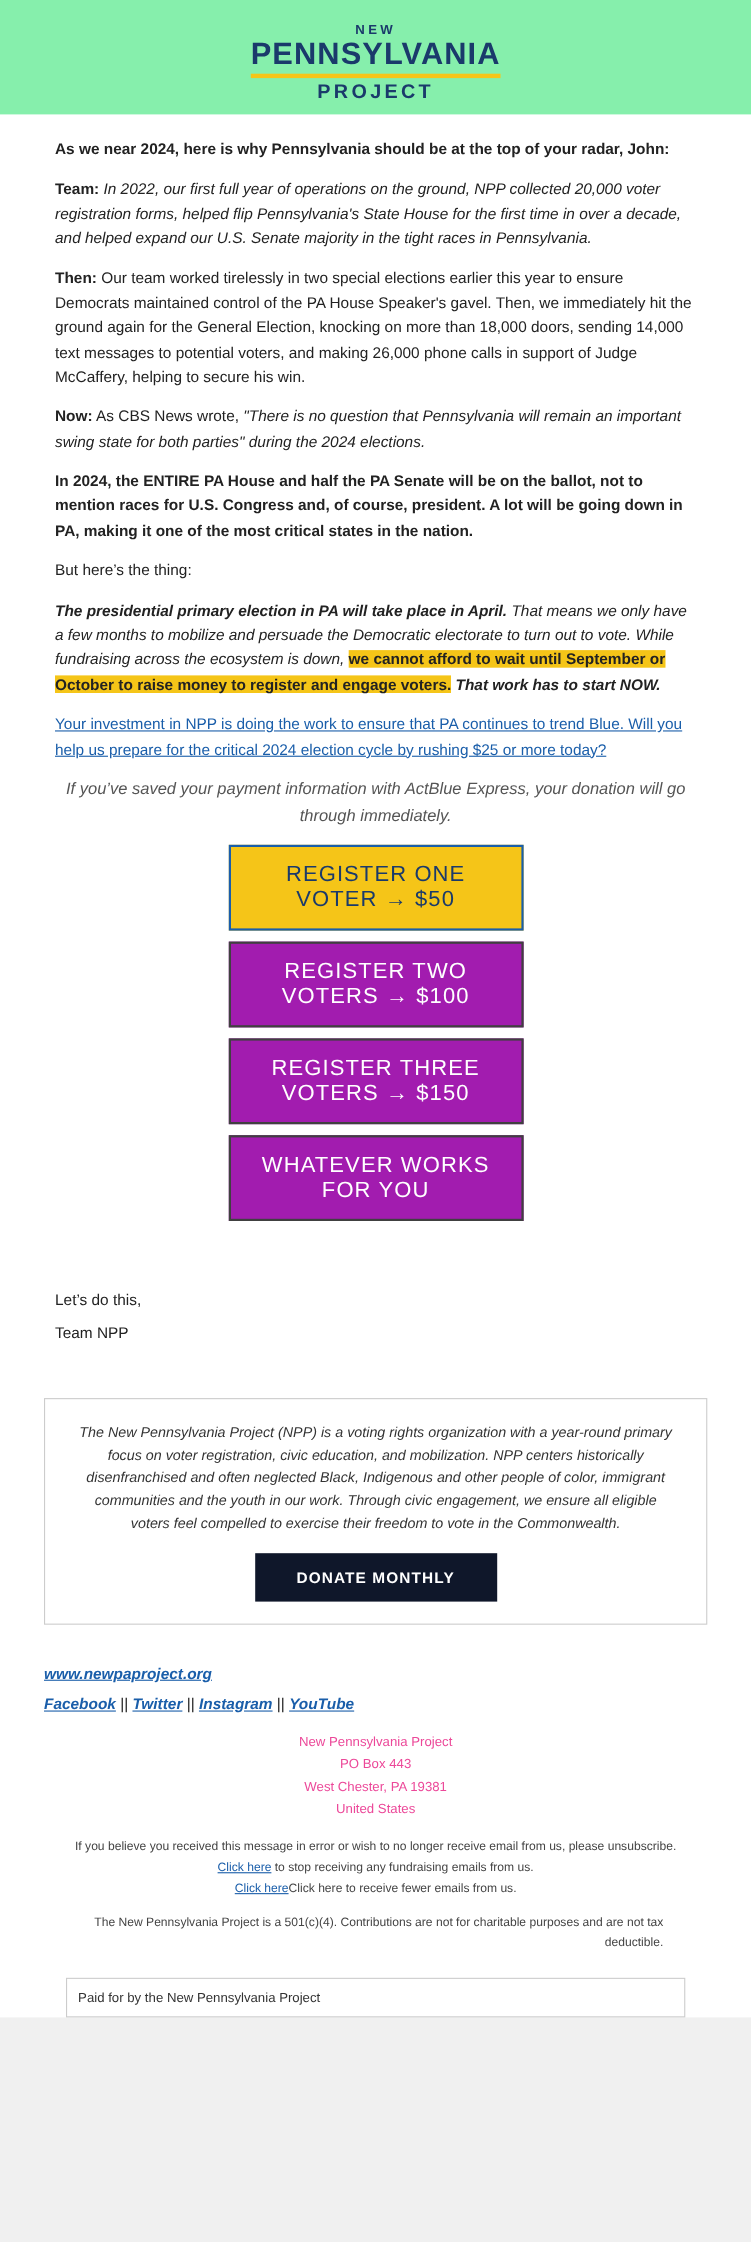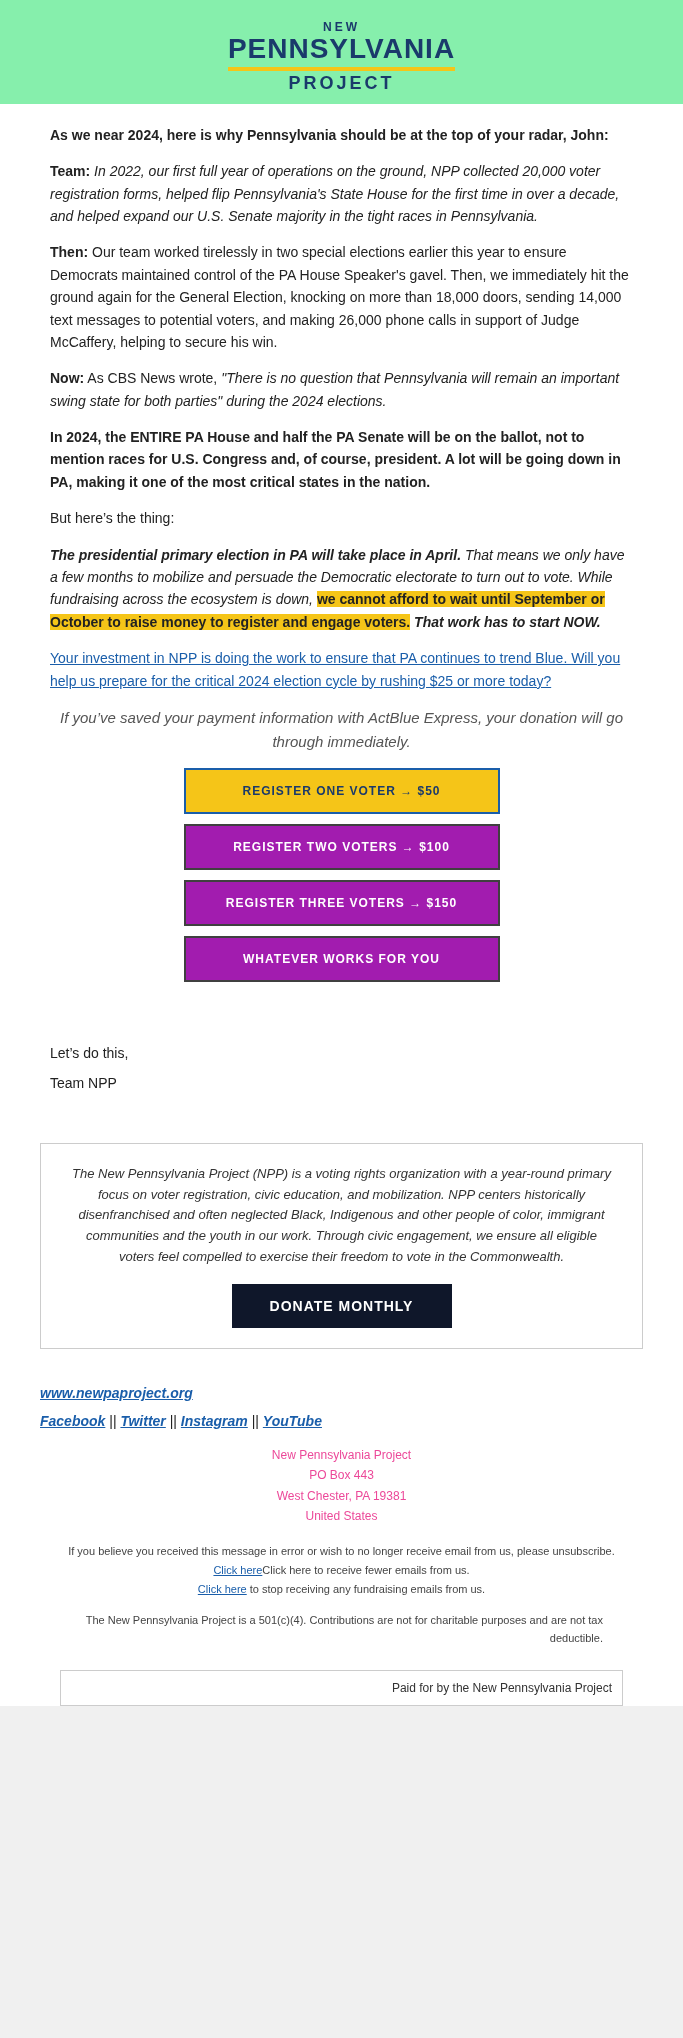--- a/index.html
+++ b/index.html
@@ -37,27 +37,27 @@
     }
     .gray-italic {
       color: #555;
       font-style: italic;
       font-size: 15px;
       text-align: center;
       margin-bottom: 14px;
     }
     .donation-btn {
       display: block;
-      width: 316px;
+      width: 268px;
       margin: 0 auto 10px;
       padding: 14px 20px;
       background: #f5c518;
       color: #1a3a6b;
-      font-weight: 700;
-      font-size: 12px;
+      font-weight: 400;
+      font-size: 20px;
       letter-spacing: 1px;
       text-align: center;
       border: 2px solid #1a5eaa;
       text-transform: uppercase;
       cursor: pointer;
     }
     .donation-btn-blue {
       background: #a21caf;
       color: #ffffff;
       border: 2px solid #404040;
@@ -132,21 +132,21 @@
       text-decoration: underline;
     }
     .footer-legal {
       text-align: right;
       font-size: 11px;
       color: #444;
       padding: 6px 80px;
       line-height: 1.6;
     }
     .paid-for {
-      text-align: right;
+      text-align: left;
       font-size: 12px;
       color: #333;
       border: 1px solid #ccc;
       margin: 16px 60px 20px;
       padding: 10px;
     }
     .npp-logo-wrapper {
       position: relative;
       display: inline-block;
       text-align: center;
@@ -230,21 +230,21 @@
 
   <div class="footer-address">
     <div>New Pennsylvania Project</div>
     <div>PO Box 443</div>
     <div>West Chester, PA 19381</div>
     <div>United States</div>
   </div>
 
   <div class="footer-unsubscribe">
     <div>If you believe you received this message in error or wish to no longer receive email from us, please unsubscribe.</div>
+    <div><a href="#">Click here</a><span> to stop receiving any fundraising emails from us.</span></div>
     <div><a href="#">Click here</a><span>Click here to receive fewer emails from us.</span></div>
-    <div><a href="#">Click here</a><span> to stop receiving any fundraising emails from us.</span></div>
   </div>
 
   <div class="footer-legal">The New Pennsylvania Project is a 501(c)(4). Contributions are not for charitable purposes and are not tax deductible.</div>
 
   <div class="paid-for">Paid for by the New Pennsylvania Project</div>
 
 </div>
 
 </body></html>

